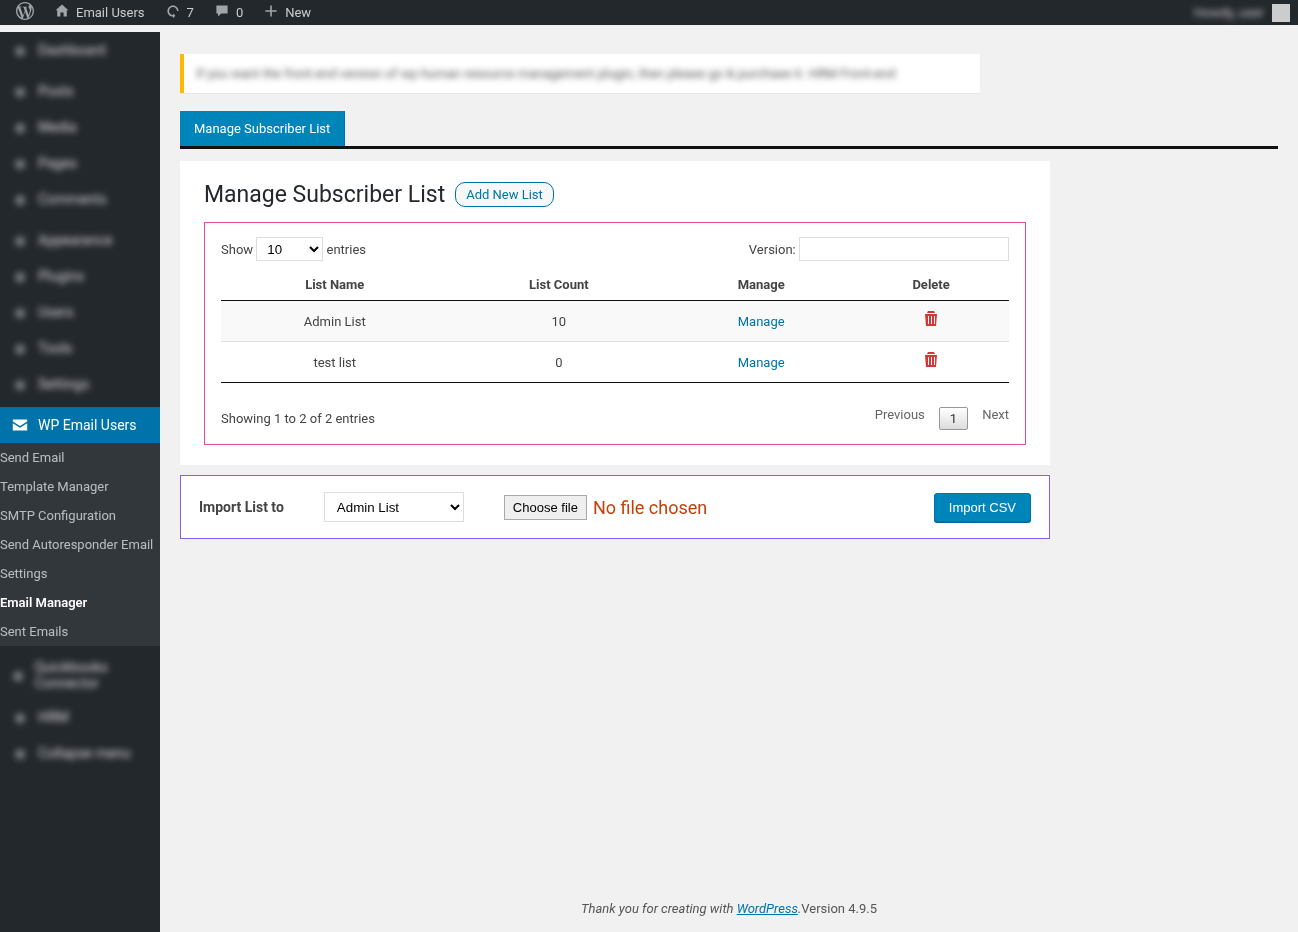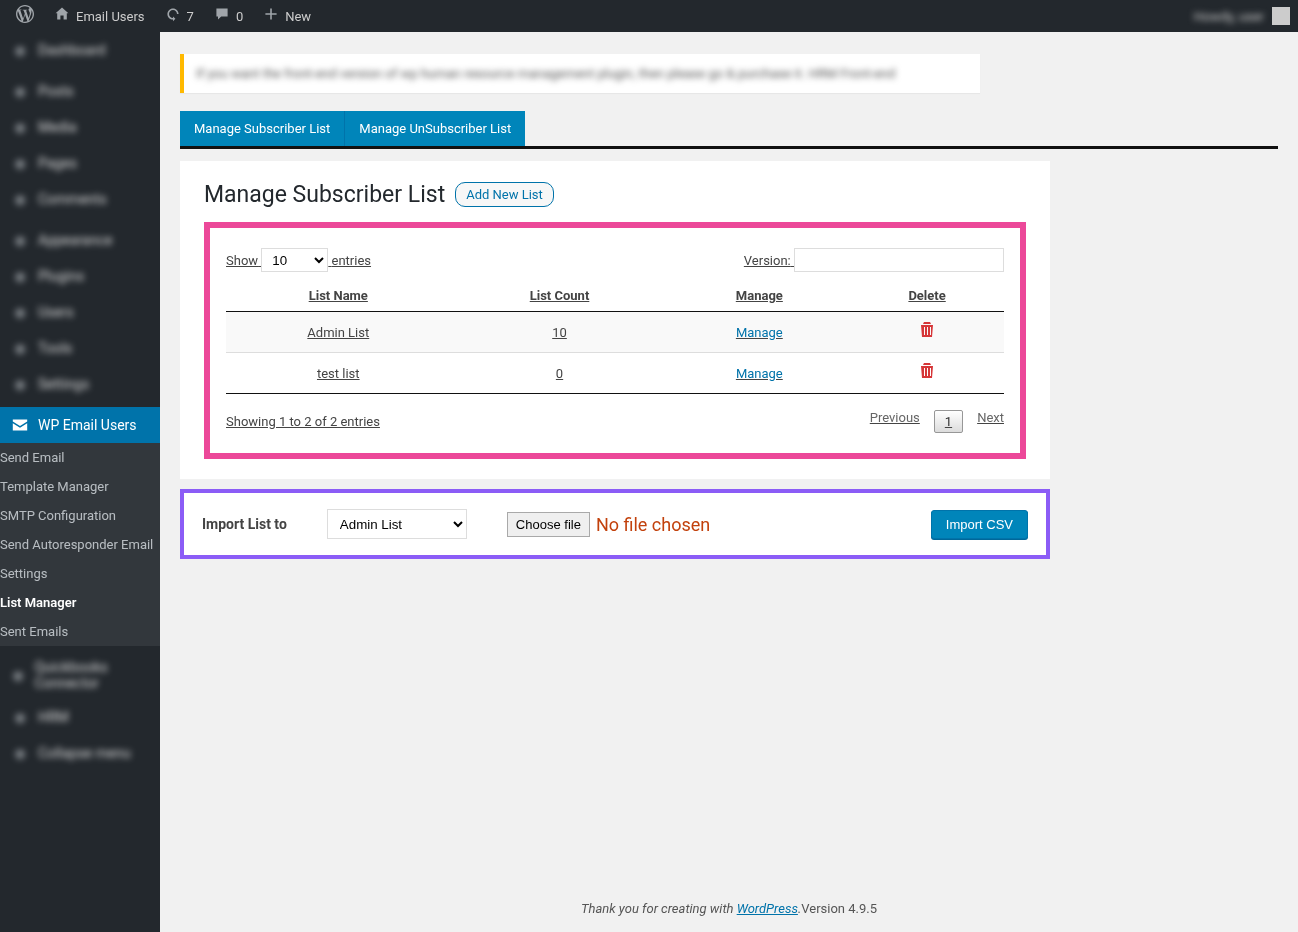--- a/index.html
+++ b/index.html
@@ -1,19 +1,19 @@
 <!DOCTYPE html>
 <html><head>
 <meta charset="utf-8">
 <style>
 * { box-sizing: border-box; margin: 0; padding: 0; }
 body { font-family: -apple-system, BlinkMacSystemFont, "Segoe UI", Roboto, sans-serif; font-size: 13px; color: #444; background: #f1f1f1; }
 
 
-.adminbar { position: fixed; top: 0; left: 0; right: 0; height: 32px; background: #23282d; color: #eee; display: flex; align-items: center; padding: 0 8px; z-index: 100; text-align: right; }
+.adminbar { position: fixed; top: 0; left: 0; right: 0; height: 25px; background: #23282d; color: #eee; display: flex; align-items: center; padding: 0 8px; z-index: 100; text-align: right; }
 .adminbar-left { display: flex; align-items: center; gap: 4px; }
 .adminbar-right { margin-left: auto; display: flex; align-items: center; gap: 8px; }
 .ab-item { display: flex; align-items: center; gap: 6px; padding: 0 8px; height: 32px; color: #ccc; cursor: pointer; }
 .ab-icon { font-size: 16px; color: #a0a5aa; }
 .ab-label { font-size: 13px; }
 .howdy-blur { filter: blur(3px); color: #ccc; font-size: 13px; }
 .avatar-sq { width: 18px; height: 18px; background: #ccc; }
 
 
 .sidebar { position: fixed; top: 32px; bottom: 0; left: 0; width: 160px; background: #23282d; color: #eee; overflow-y: auto; }
@@ -36,39 +36,39 @@
 
 .tabs-bar { display: flex; border-bottom: 3px solid #111; }
 .tab { padding: 10px 14px; font-size: 13px; cursor: pointer; }
 .tab.active { background: #0085ba; color: #fff; border-right: 1px solid #0073aa; }
 .tab.inactive { background: #0085ba; color: #fff; }
 
 .panel { background: #fff; padding: 20px 24px; margin-top: 12px; max-width: 870px; }
 .page-title { font-size: 23px; font-weight: 400; color: #23282d; padding: 0 0 14px 0; display: flex; align-items: center; gap: 10px; }
 .btn-small { display: inline-block; padding: 4px 10px; border: 1px solid #0073aa; color: #0073aa; background: #f7f7f7; font-size: 13px; border-radius: 10px; cursor: pointer; }
 
-.dt-box { border: 6px solid #ec4899; padding: 20px 16px; text-decoration: underline; }
+.dt-box { border: 1px solid #ec4899; padding: 14px 16px; }
 .dt-top { display: flex; justify-content: space-between; align-items: center; margin-bottom: 8px; font-size: 13px; }
 .dt-top select { padding: 2px 24px 2px 6px; border: 1px solid #ddd; background: #fff; height: 24px; }
 .dt-top input[type=search] { border: 1px solid #ddd; padding: 3px 6px; width: 210px; height: 24px; }
 
 .dt-table { width: 100%; border-collapse: collapse; }
 .dt-table thead th { border-bottom: 1px solid #111; padding: 8px; font-size: 13px; font-weight: 700; text-align: center; }
 .dt-table tbody td { border-bottom: 1px solid #ddd; padding: 10px 8px; text-align: center; font-size: 13px; }
 .dt-table tbody tr:nth-child(odd) { background: #f9f9f9; }
 .dt-table tbody tr:last-child td { border-bottom: 1px solid #111; }
 .link { color: #0073aa; cursor: pointer; }
 .trash-icon { color: #d63638; font-size: 16px; cursor: pointer; }
 
-.dt-bottom { display: flex; justify-content: space-between; align-items: center; margin-top: 16px; font-size: 13px; }
+.dt-bottom { display: flex; justify-content: space-between; align-items: center; margin-top: 24px; font-size: 13px; }
 .paginate { display: flex; gap: 14px; align-items: flex-start; }
 .paginate-btn { color: #666; cursor: pointer; }
 .paginate-btn.current { border: 1px solid #979797; background: linear-gradient(#fff,#dcdcdc); padding: 3px 10px; border-radius: 2px; color: #333; }
 
-.import-panel { border: 4px solid #8b5cf6; background: #fff; padding: 16px 18px; margin-top: 10px; max-width: 870px; display: flex; align-items: center; gap: 40px; justify-content: center; }
+.import-panel { border: 1px solid #8b5cf6; background: #fff; padding: 16px 18px; margin-top: 10px; max-width: 870px; display: flex; align-items: center; gap: 40px; justify-content: center; }
 .import-label { font-weight: 700; font-size: 14px; }
 .select-std { padding: 4px 28px 4px 8px; border: 1px solid #ddd; background: #fff; height: 30px; min-width: 140px; }
 .file-wrap { display: flex; align-items: center; gap: 6px; }
 .choose-file { border: 1px solid #a9a9a9; background: #efefef; padding: 4px 8px; font-size: 13px; cursor: pointer; }
 .nofile { color: #c2410c; font-size: 18px; }
 .btn-primary { margin-left: auto; background: #0085ba; border: 1px solid #0073aa; color: #fff; padding: 6px 14px; font-size: 13px; border-radius: 3px; cursor: pointer; box-shadow: 0 1px 0 #006799; }
 
 .footer { position: absolute; bottom: 0; left: 0; right: 0; padding: 16px 20px; display: flex; justify-content: center; font-size: 13px; color: #555; font-style: italic; }
 .footer a { color: #0073aa; text-decoration: underline; }
 .footer .ver { font-style: normal; }
@@ -177,21 +177,21 @@
         </svg>
     </span>
     <span>WP Email Users</span>
   </div>
   <div class="submenu" id="submenu">
       <div class="submenu-item">Send Email</div>
       <div class="submenu-item">Template Manager</div>
       <div class="submenu-item">SMTP Configuration</div>
       <div class="submenu-item">Send Autoresponder Email</div>
       <div class="submenu-item">Settings</div>
-      <div class="submenu-item current-sub">List Manager</div>
+      <div class="submenu-item current-sub">Email Manager</div>
       <div class="submenu-item">Sent Emails</div>
     </div>
   <div class="menu-sep"></div>
   <div id="side-blur-bottom">
       <div class="menu-item blurred">
         <span class="menu-icon">◉</span>
         <span>Quickbooks Connector</span>
       </div>
       <div class="menu-item blurred">
         <span class="menu-icon">◉</span>
@@ -205,21 +205,20 @@
 </div>
 
 <div class="main">
   <div class="content-wrap">
     <div class="notice">
       <div class="notice-text">If you want the front-end version of wp human resource management plugin, then please go &amp; purchase it. HRM Front-end</div>
     </div>
 
     <div class="tabs-bar">
       <div class="tab active">Manage Subscriber List</div>
-      <div class="tab inactive">Manage UnSubscriber List</div>
     </div>
 
     <div class="panel">
       <h1 class="page-title">
         <span>Manage Subscriber List</span>
         <a class="btn-small">Add New List</a>
       </h1>
 
       <div class="dt-box">
         <div class="dt-top">

